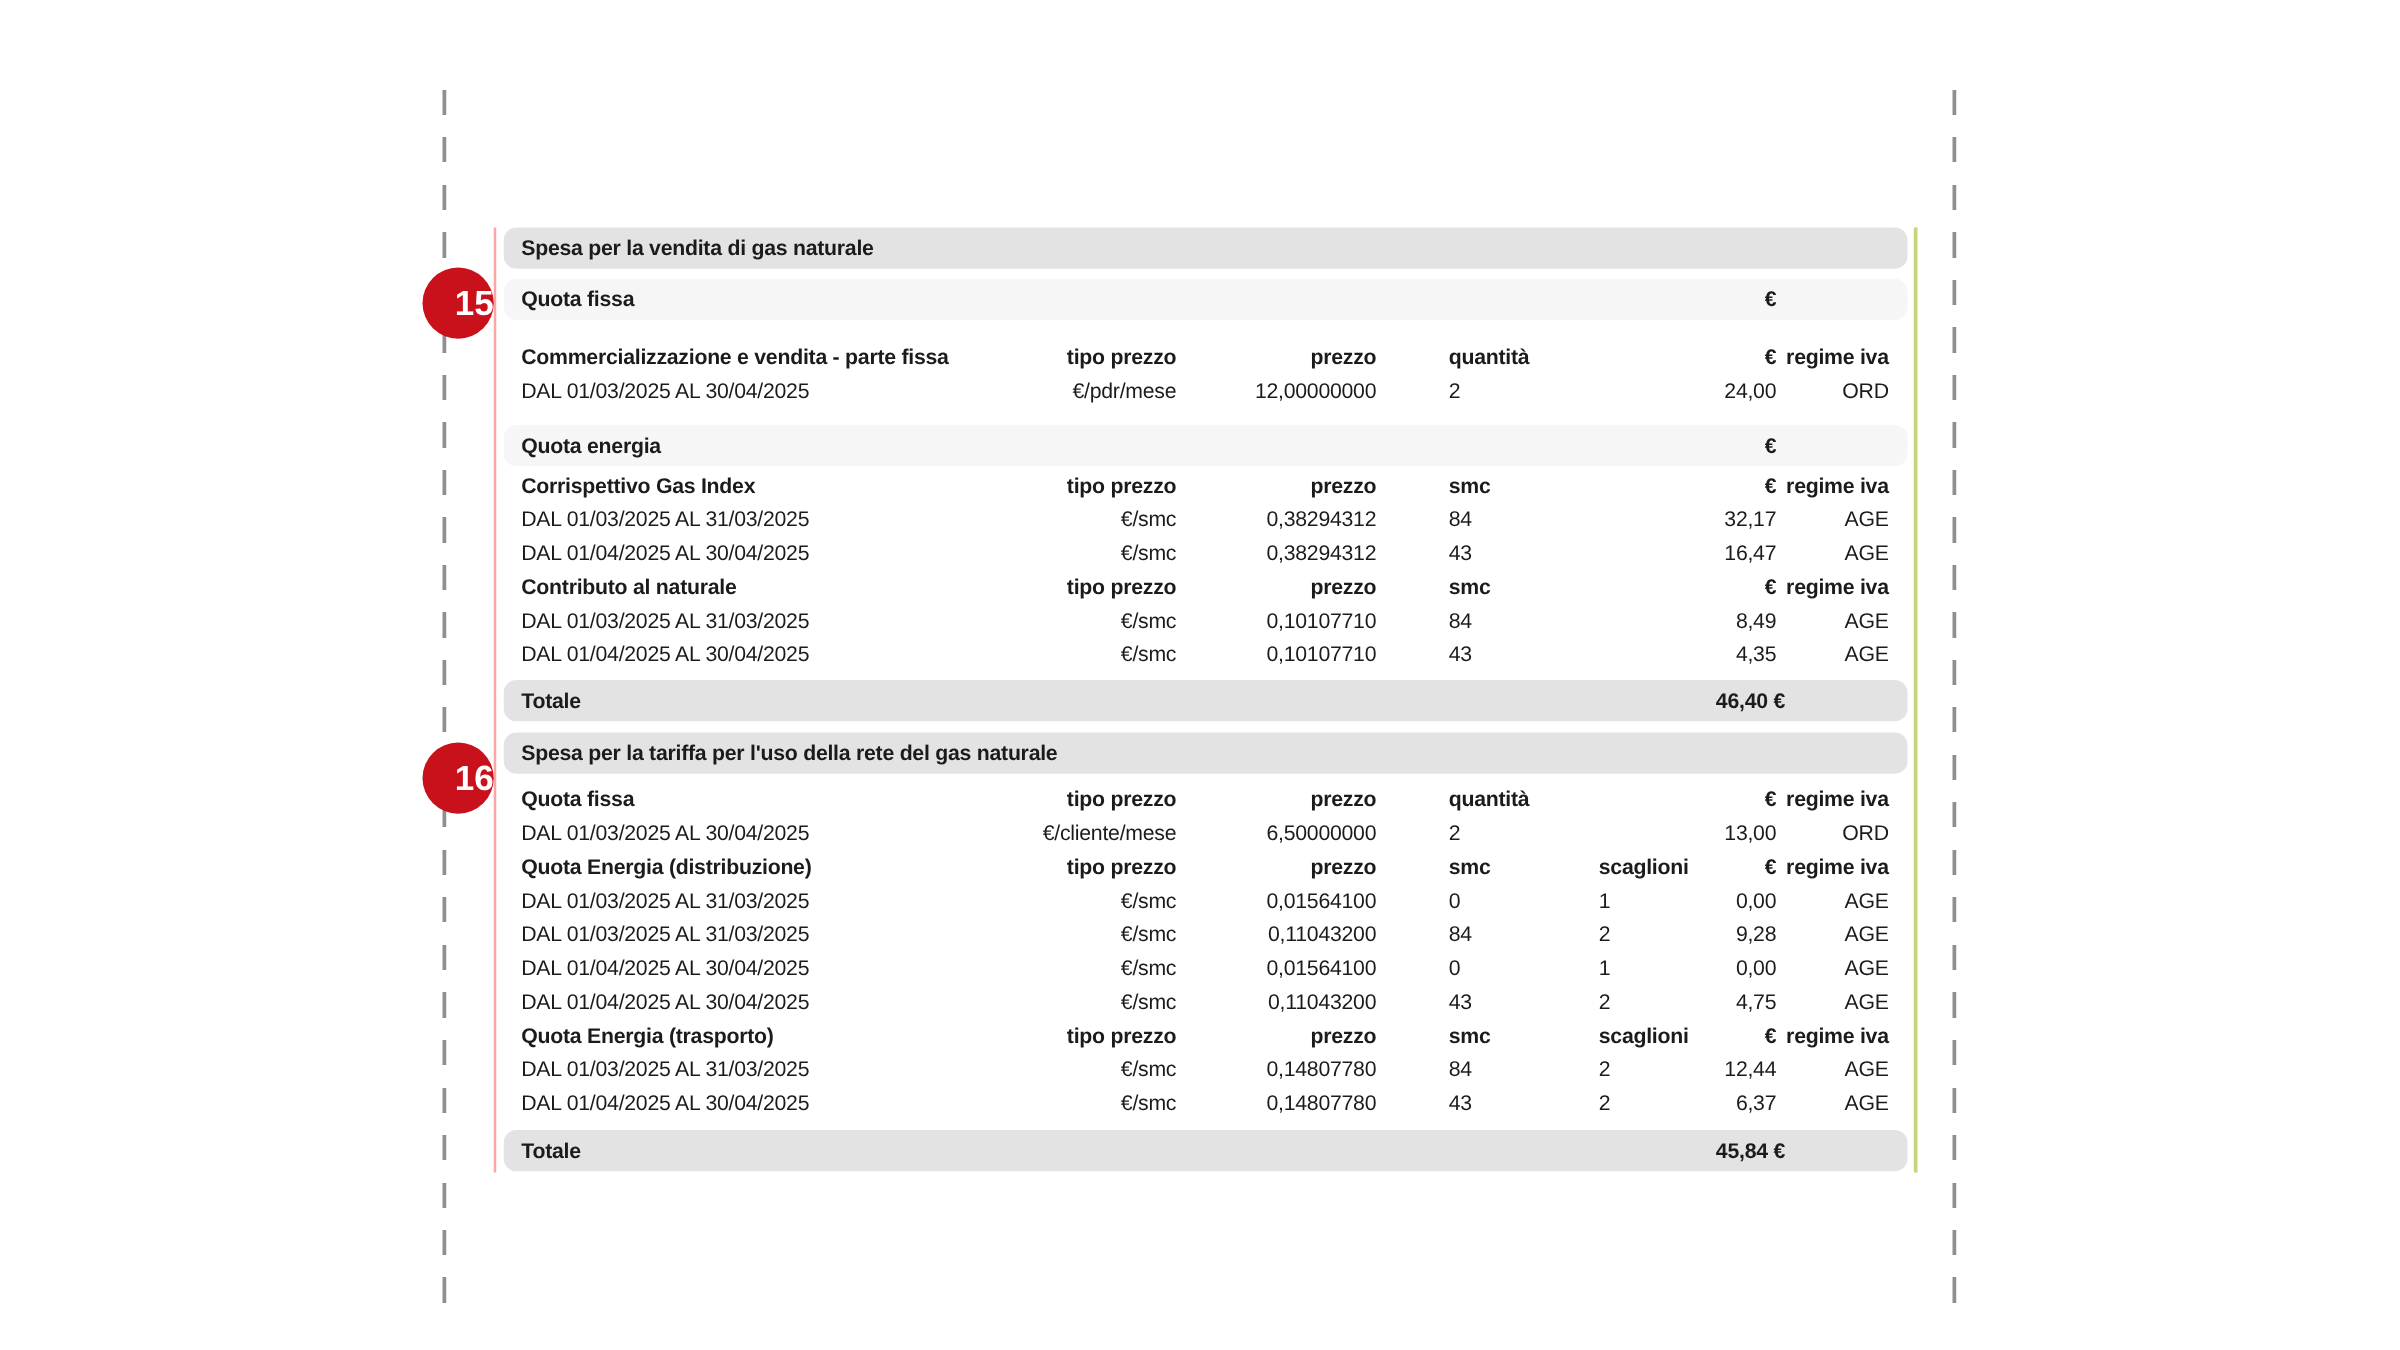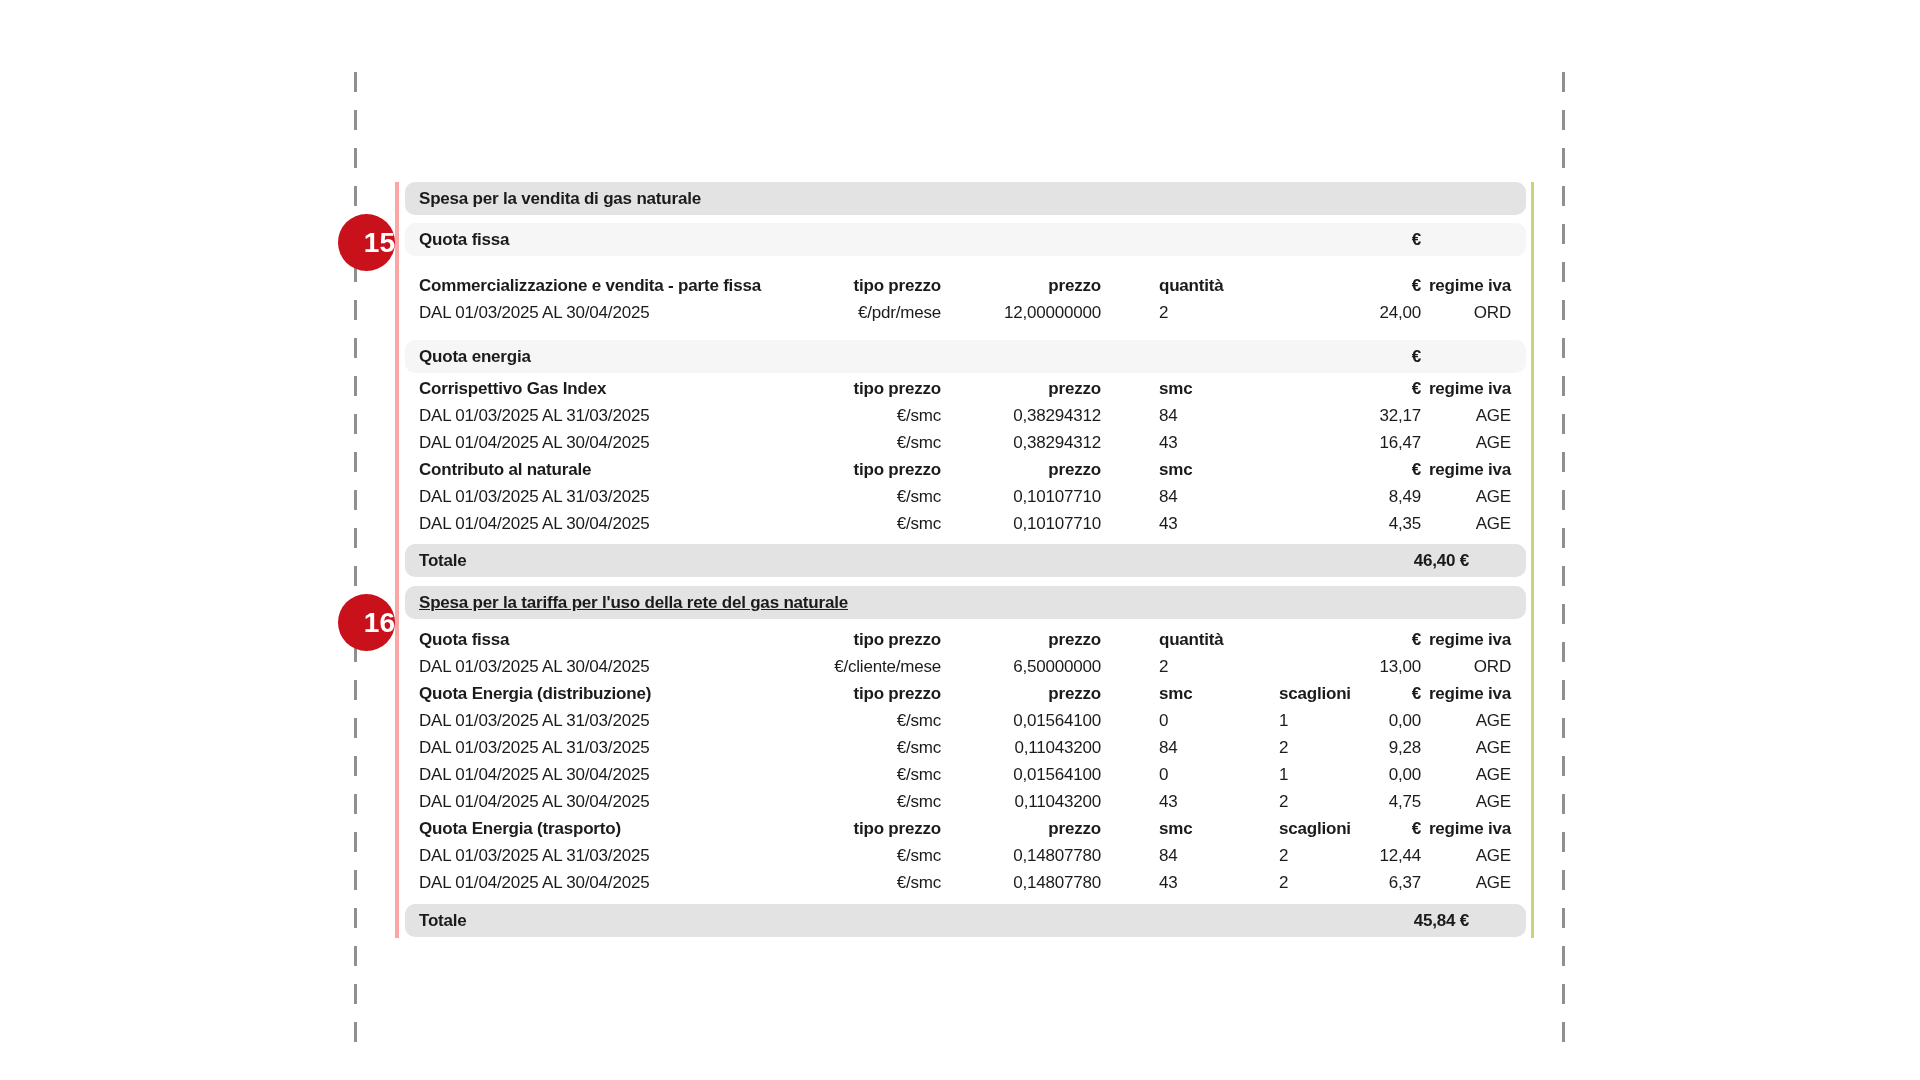--- a/index.html
+++ b/index.html
@@ -17,52 +17,52 @@
 
   .sheet{position:absolute;left:395px;top:171px;width:1139px;}
   .titlebar{
     height:43px;border-radius:13px 13px 0 0;box-sizing:border-box;
     background:linear-gradient(90deg,#04604d 0%,#016150 55%,#0b6a47 76%,#55901f 88%,#9cbb02 96%,#a6c300 100%);
     display:flex;align-items:center;padding-left:16px;
   }
   .titlebar .t{color:#fff;font-size:20px;font-weight:700;letter-spacing:-0.2px;}
 
   .tbody{
-    background:#fff;border-left:4px solid #fca5a5;border-right:3px solid #c9d37a;
+    background:#fff;border-left:2px solid #fca5a5;border-right:3px solid #c9d37a;
     padding-bottom:1px;
   }
 
   .bar,.subbar,.total{
     height:33px;border-radius:10px;margin:0 5px 0 6px;box-sizing:border-box;
     font-size:17px;font-weight:700;letter-spacing:-0.2px;
   }
   .bar{background:#e3e3e3;display:flex;align-items:center;padding-left:14px;}
   .subbar{
     background:#f6f6f6;display:grid;align-items:center;padding:0 15px 0 14px;
     grid-template-columns:1fr 140px 160px 58px 120px 50px 92px 90px;
   }
   .subbar .lbl{grid-column:1 / span 3;}
   .subbar .sp{grid-column:4 / span 3;}
   .subbar .eur{text-align:right;}
   .total{
     background:#e3e3e3;display:flex;align-items:center;justify-content:space-between;
-    padding:0 57px 0 14px;
+    padding:0 98px 0 14px;
   }
 
   .row{
     display:grid;align-items:center;height:27px;margin:0 5px 0 6px;padding:0 15px 0 14px;
     grid-template-columns:1fr 140px 160px 58px 120px 50px 92px 90px;
     font-size:17px;letter-spacing:-0.2px;white-space:nowrap;
   }
   .row .r{text-align:right;}
   .row .ctr{}
   .b{font-weight:700;}
 
   .mt2{margin-top:2px;} .mt3{margin-top:14px;} .mt4{margin-top:16px;}
-  .mt7{margin-top:7px;} .mt8{margin-top:8px;} .mt9{margin-top:9px;text-decoration:underline;} .mt11{margin-top:11px;}
+  .mt7{margin-top:7px;} .mt8{margin-top:8px;} .mt9{margin-top:9px;} .mt11{margin-top:11px;}
 
   .marker{
     position:absolute;width:57px;height:57px;border-radius:50%;background:#c9111b;
     color:#fff;display:flex;align-items:center;justify-content:flex-end;
     font-size:28px;font-weight:700;
   }
   .marker-15{left:338px;top:214px;}
   .marker-16{left:338px;top:594px;}
 </style>
 </head>

